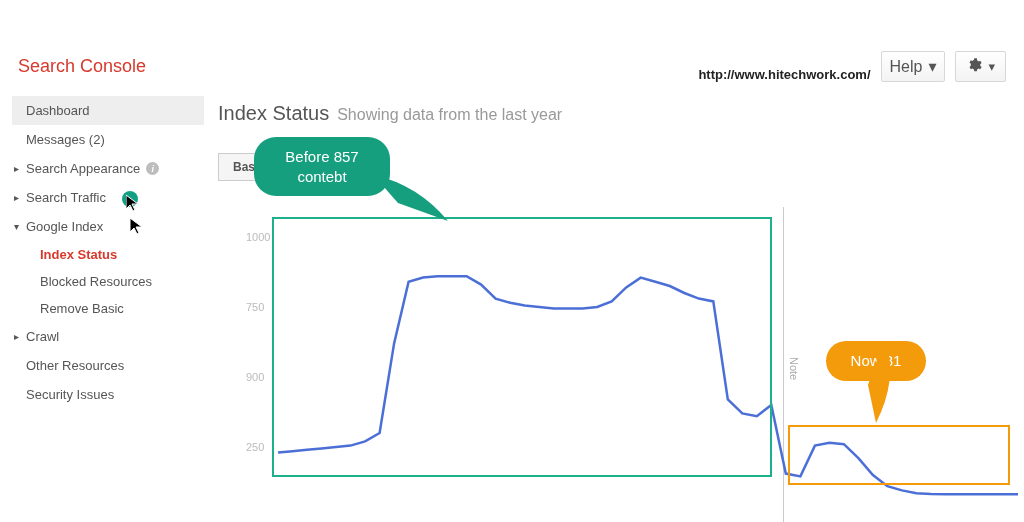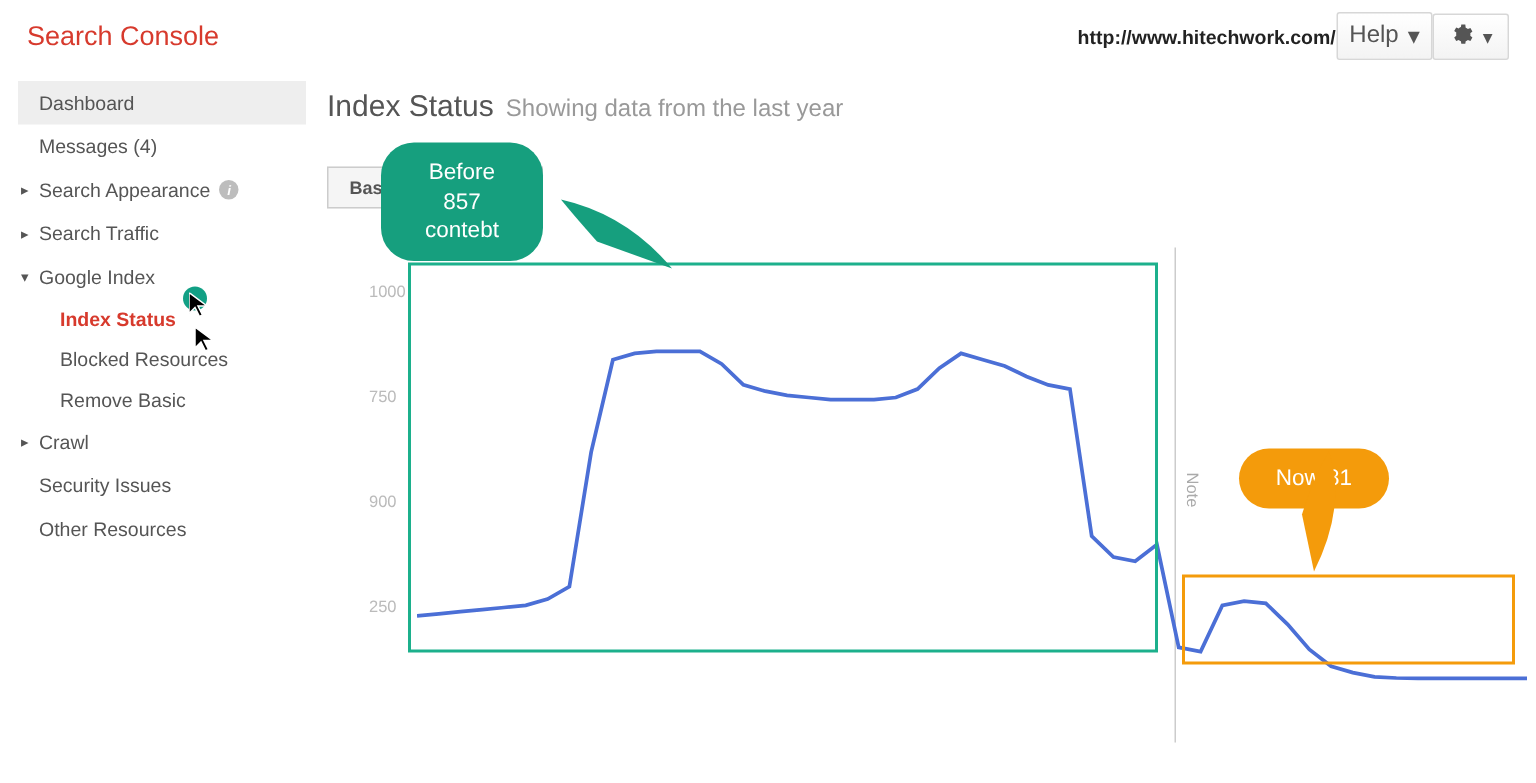--- a/index.html
+++ b/index.html
@@ -1,19 +1,19 @@
 <!DOCTYPE html>
 <html><head>
 <meta charset="utf-8">
 <style>
   * { box-sizing: border-box; margin: 0; padding: 0; }
   body { font-family: Arial, Helvetica, sans-serif; font-size: 13px; color: #444; background: #fff; width: 1024px; height: 522px; overflow: hidden; position: relative; }
-  .header { display: flex; align-items: center; padding: 8px 18px 14px 18px; }
+  .header { display: flex; align-items: center; padding: 8px 18px 14px 18px; margin-top: 43px; }
   .brand { color: #d73a2d; font-size: 18px; font-weight: 400; }
-  .header-right { margin-left: auto; display: flex; align-items: center; }
+  .header-right { margin-left: auto; display: flex; align-items: flex-end; gap: 10px; }
   .site-url { font-weight: bold; color: #222; font-size: 13px; }
   .help-btn { display: flex; align-items: center; border: 1px solid #d7d7d7; background: linear-gradient(#fff,#f3f3f3); border-radius: 2px; padding: 5px 8px; color: #555; font-size: 16px; cursor: pointer; }
   .help-btn .caret { margin-left: 6px; }
   .gear-btn { border: 1px solid #d7d7d7; background: linear-gradient(#fff,#f3f3f3); border-radius: 2px; padding: 5px 10px; color: #555; cursor: pointer; display:flex; align-items:center; }
   .body { display: flex; }
   .sidebar { width: 204px; padding-left: 12px; }
   .nav-item { padding: 7px 10px 7px 14px; font-size: 13px; color: #555; cursor: pointer; display: flex; align-items: center; position: relative; }
   .nav-item.selected { background: #eee; color: #555; }
   .nav-item .chev { position: absolute; left: 2px; font-size: 10px; color: #555; }
   .nav-item .info-ic { margin-left: 6px; width:13px; height:13px; border-radius:50%; background:#bdbdbd; color:#fff; display:inline-flex; align-items:center; justify-content:center; font-size:9px; font-style:italic; font-weight:bold; }
@@ -60,21 +60,21 @@
     </div>
   </div>
 </div>
 
 <div class="body">
   <div class="sidebar">
     <div class="nav-item selected">
       <span>Dashboard</span>
     </div>
     <div class="nav-item">
-      <span>Messages (4)</span>
+      <span>Messages (2)</span>
     </div>
     <div class="nav-item">
       <span class="chev">▸</span>
       <span>Search Appearance</span>
       <span class="info-ic">i</span>
     </div>
     <div class="nav-item">
       <span class="chev">▸</span>
       <span>Search Traffic</span>
     </div>
@@ -89,24 +89,24 @@
       <span>Blocked Resources</span>
     </div>
     <div class="nav-sub">
       <span>Remove Basic</span>
     </div>
     <div class="nav-item">
       <span class="chev">▸</span>
       <span>Crawl</span>
     </div>
     <div class="nav-item">
-      <span>Security Issues</span>
+      <span>Other Resources</span>
     </div>
     <div class="nav-item">
-      <span>Other Resources</span>
+      <span>Security Issues</span>
     </div>
   </div>
 
   <div class="main">
     <div class="page-title">
       <span>Index Status</span>
       <span class="page-sub">Showing data from the last year</span>
     </div>
 
     <div class="tabs">
@@ -124,21 +124,21 @@
 
       <svg class="chart-line" width="740" height="320">
         <polyline id="series-line" fill="none" stroke="#4b6fd6" stroke-width="2.5" points="0.0,245.6 14.5,244.2 29.0,242.8 43.5,241.4 58.0,240.0 72.5,238.6 87.1,234.4 101.6,226.0 116.1,136.4 130.6,74.8 145.1,70.6 159.6,69.2 174.1,69.2 188.6,69.2 203.1,77.6 217.6,91.6 232.2,95.8 246.7,98.6 261.2,100.0 275.7,101.4 290.2,101.4 304.7,101.4 319.2,100.0 333.7,94.4 348.2,80.4 362.7,70.6 377.3,74.8 391.8,79.0 406.3,86.0 420.8,91.6 435.3,94.4 449.8,192.4 464.3,206.4 478.8,209.2 493.3,198.0 507.8,266.6 522.4,269.4 536.9,238.6 551.4,235.8 565.9,237.2 580.4,251.2 594.9,268.0 609.4,279.2 623.9,283.4 638.4,286.2 652.9,287.0 667.5,287.3 682.0,287.3 696.5,287.3 711.0,287.3 725.5,287.3 740.0,287.3"></polyline>
       </svg>
 
       <div class="note-lbl">Note</div>
 
       <div class="green-box" style="left:54px; top:10px; width:500px; height:260px"></div>
       <div class="orange-box" style="left:570px; top:218px; width:222px; height:60px"></div>
 
-      <div class="callout green" style="left:36px; top:-70px; width:108px">
+      <div class="callout green" style="left:36px; top:-70px; width:136px">
         <span>Before 857 contebt</span>
       </div>
       <svg class="tail" style="left:150px; top:-40px" width="90" height="60">
         <path d="M 6 8 Q 50 18 80 54 L 30 36 Q 14 18 6 8 Z" fill="#169f7e"></path>
       </svg>
 
       <div class="callout orange" style="left:608px; top:98px; width:100px">
         <span>Now 81</span>
       </div>
       <svg class="tail" style="left:640px; top:132px" width="60" height="90">

